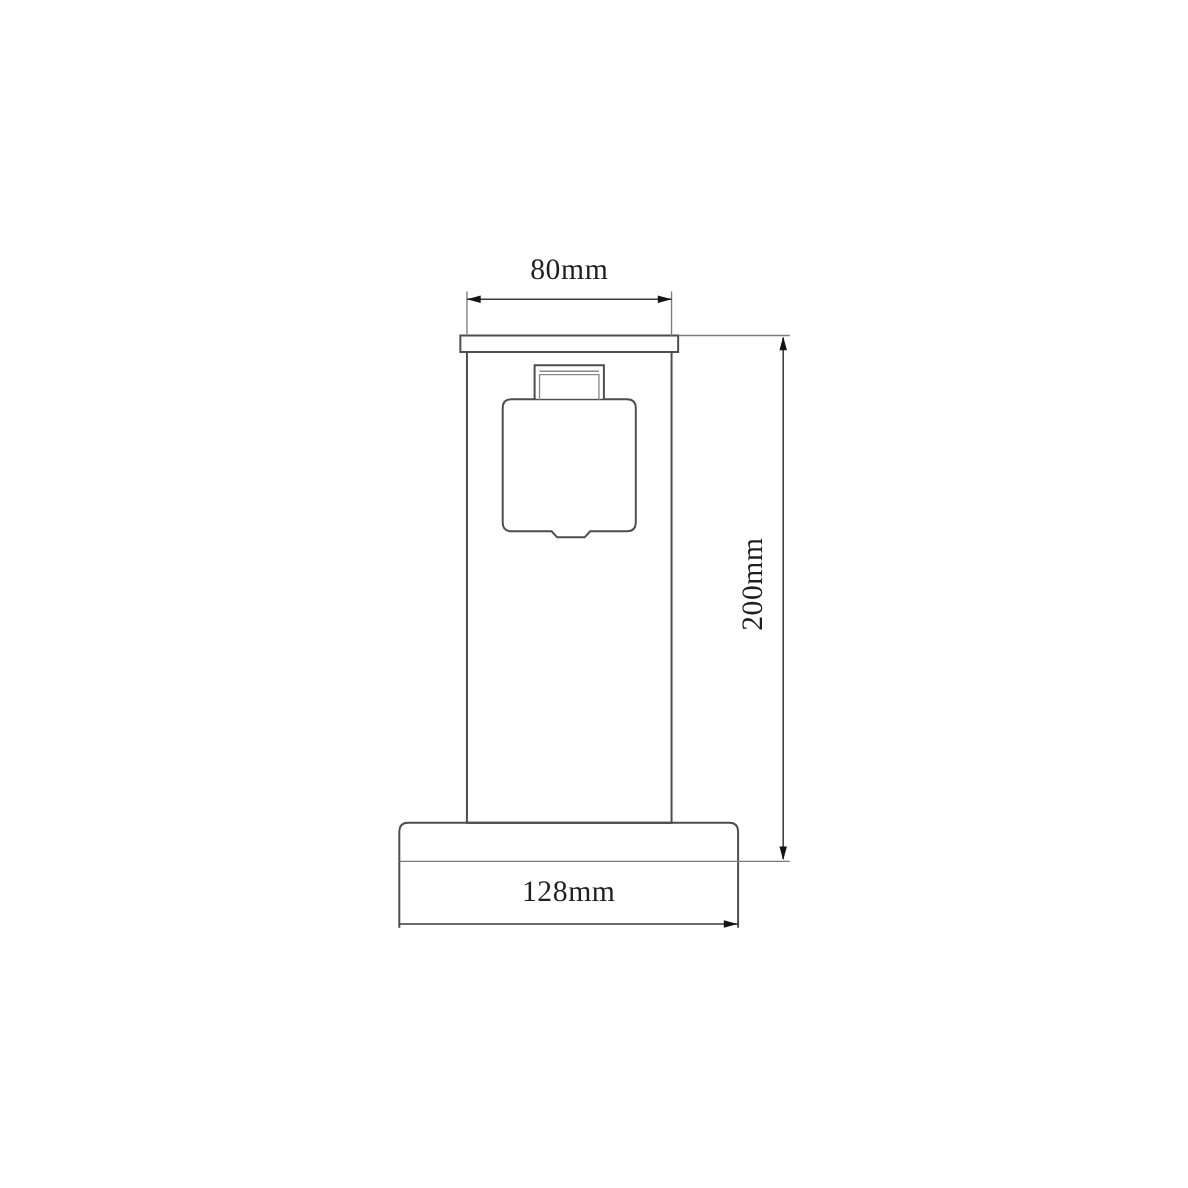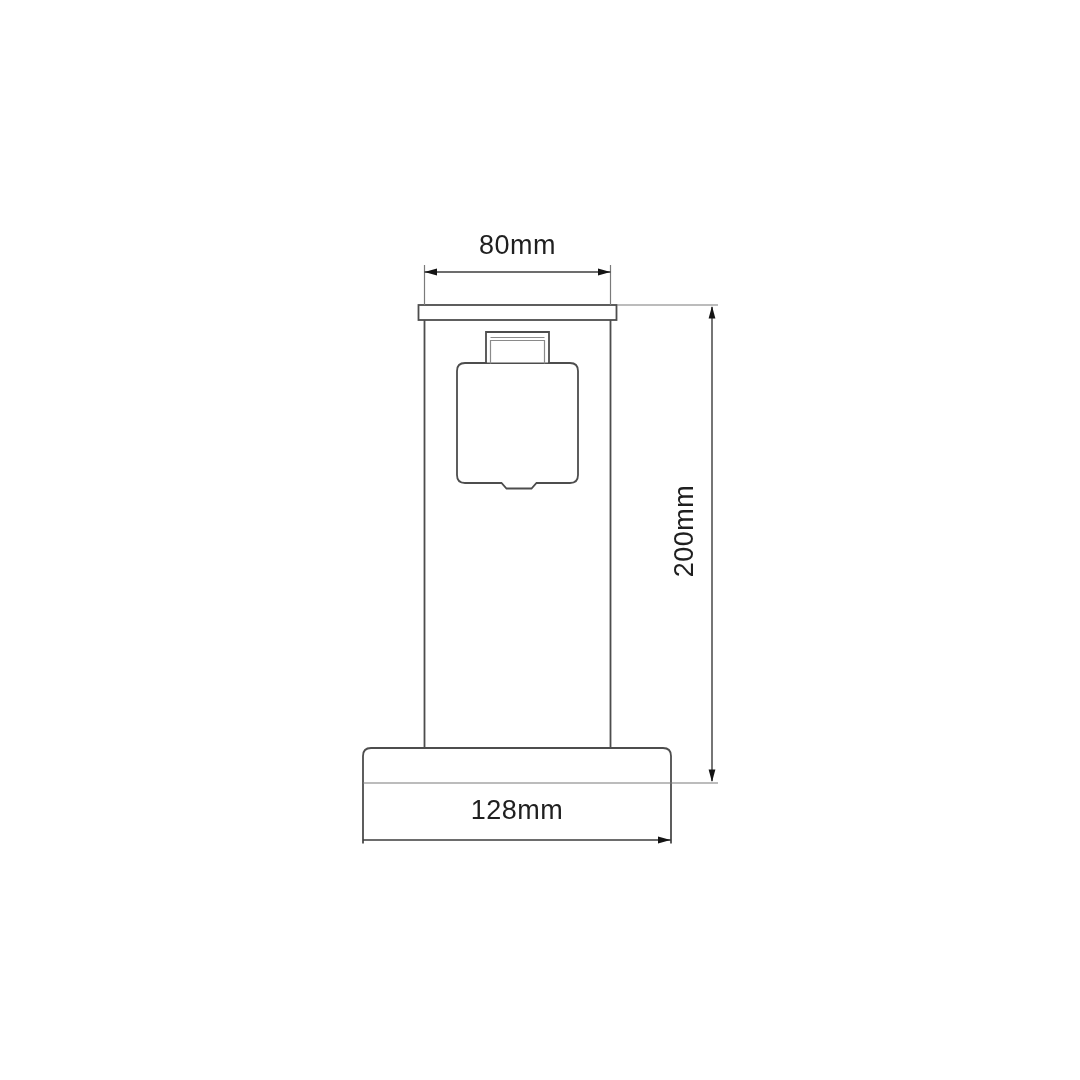--- a/index.html
+++ b/index.html
@@ -14,20 +14,21 @@
   body{
     background:var(--background);
     font-family:"Liberation Sans","DejaVu Sans",sans-serif;
   }
   .stage{
     position:relative;
     width:1080px;
     height:872px;
     background:var(--background);
     overflow:hidden;
+    font-family:Liberation Serif, serif;
   }
   svg{position:absolute;left:0;top:0;}
   .obj{stroke:var(--object-line);stroke-width:1.8;fill:none;}
   .objfill{stroke:var(--object-line);stroke-width:1.8;fill:#ffffff;}
   .thin{stroke:#8a8a8a;stroke-width:1.2;fill:none;}
   .ext{stroke:var(--dimension-line);stroke-width:1.2;fill:none;}
   .dim{stroke:var(--dim-main-line);stroke-width:1.4;fill:none;}
   .arr{fill:var(--arrow);stroke:none;}
   .mask{fill:#ffffff;stroke:none;}
   .dim-label{

